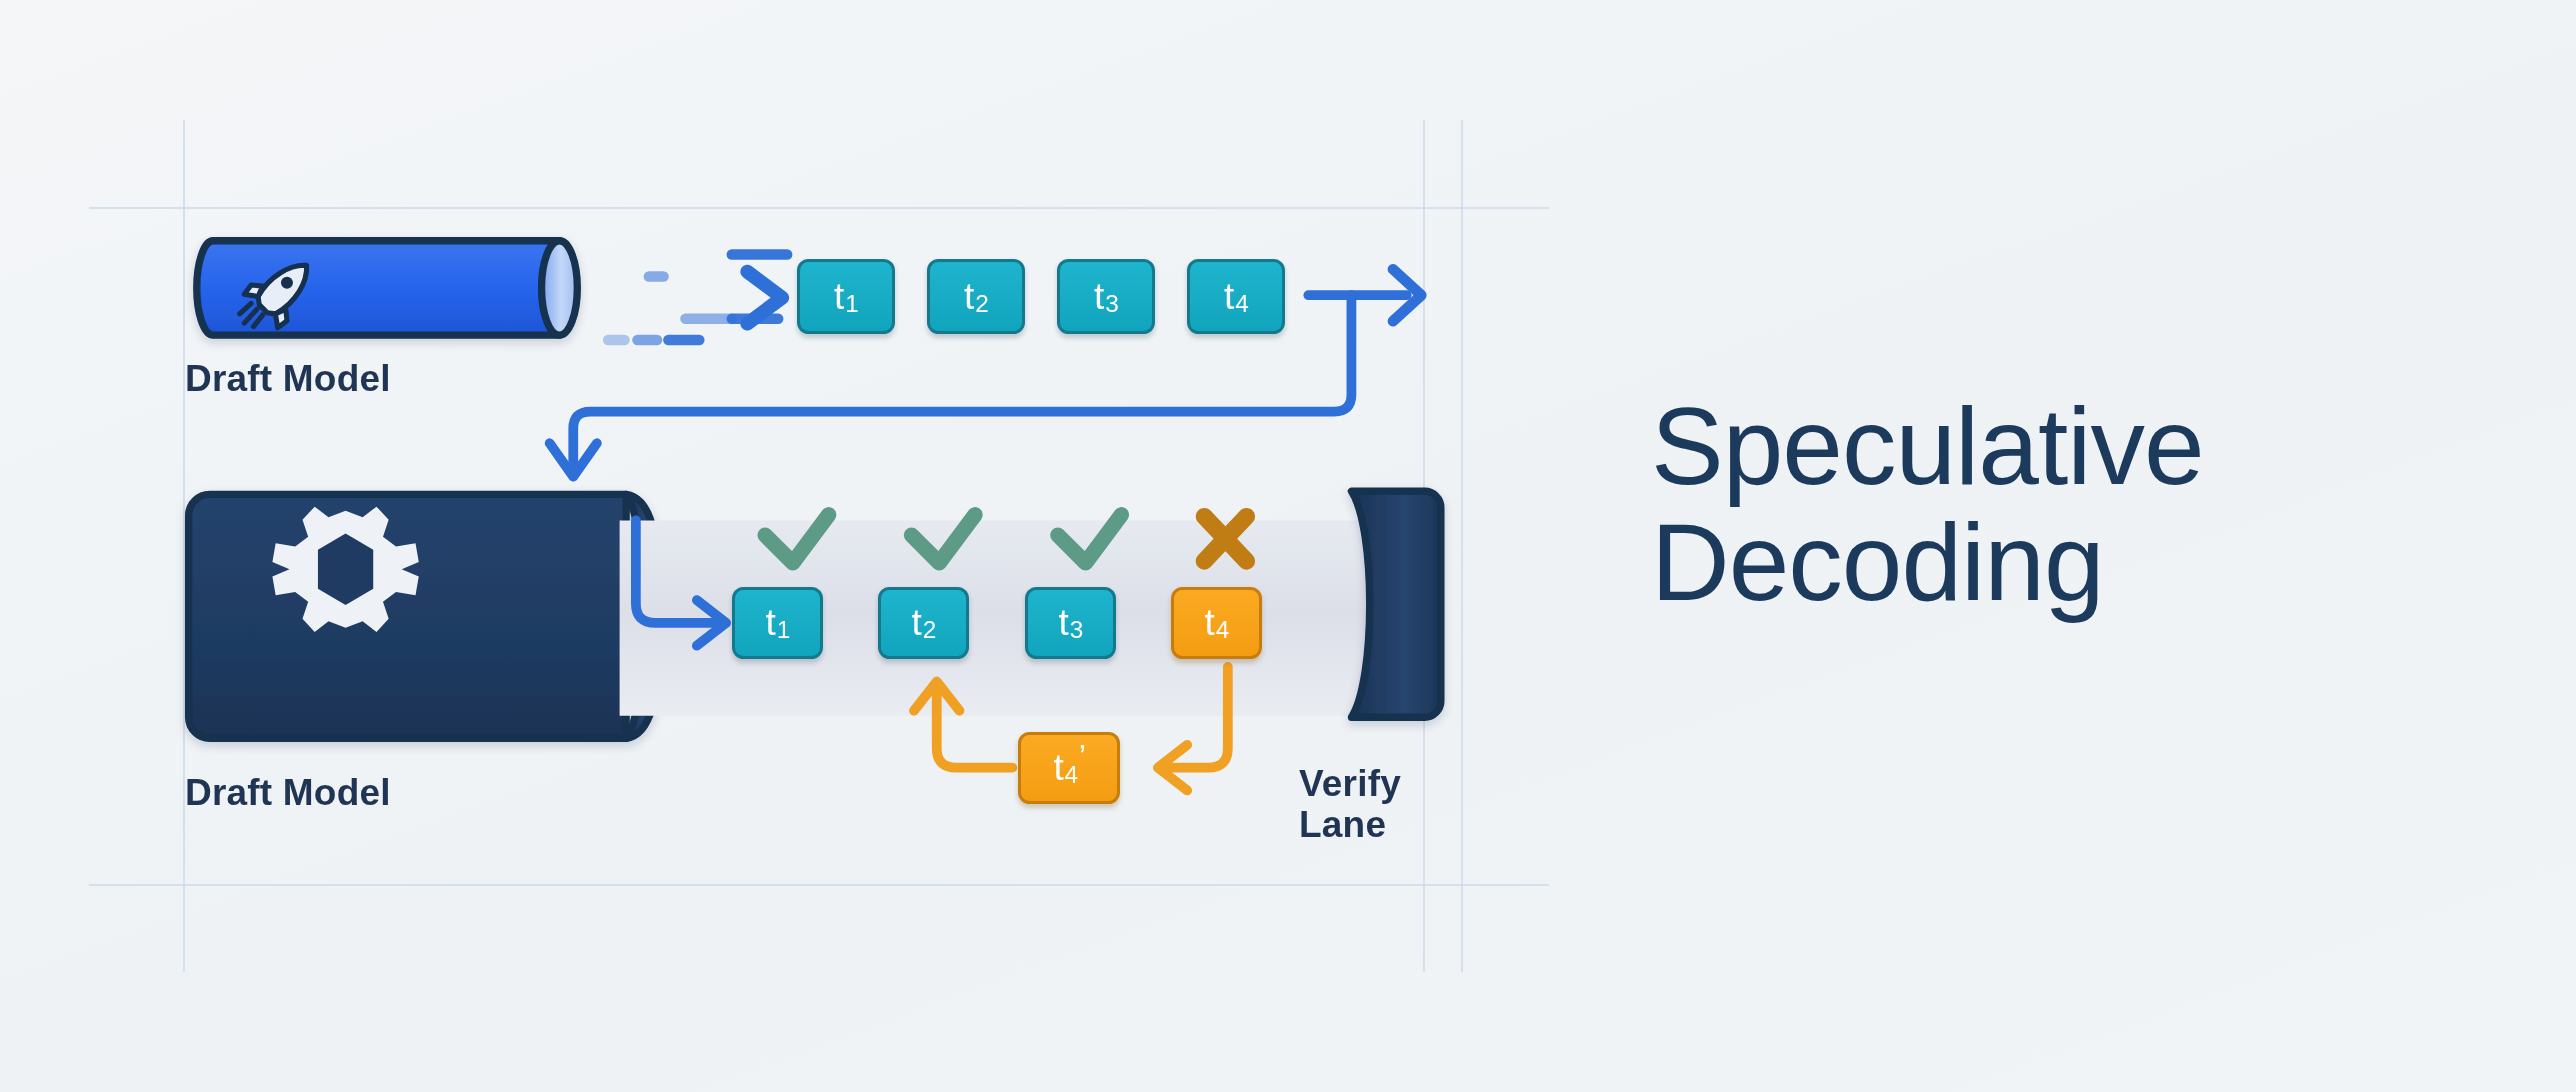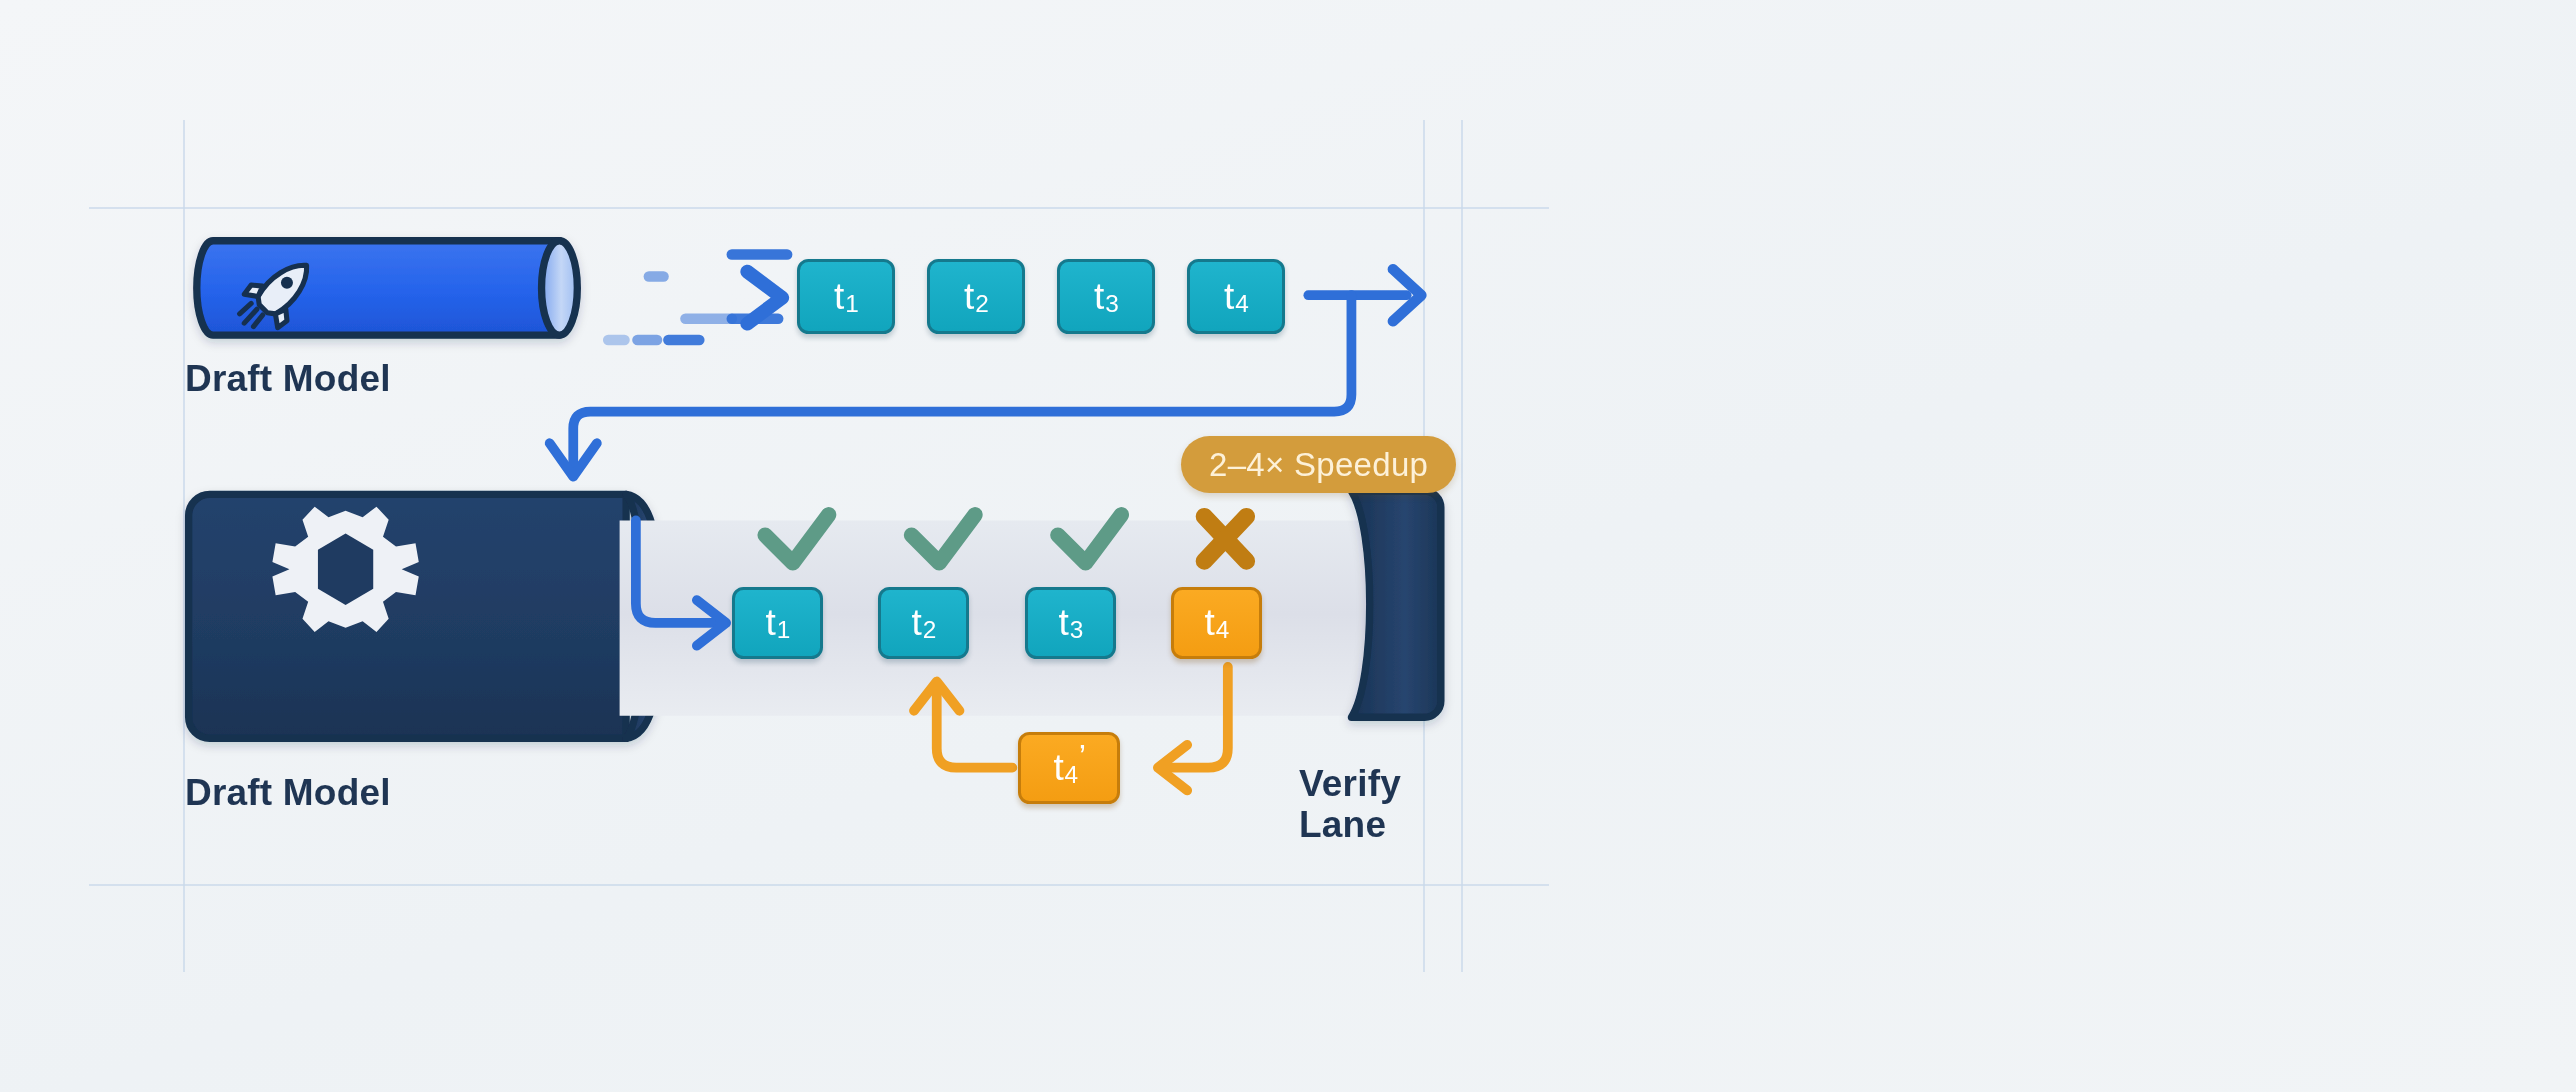--- a/index.html
+++ b/index.html
@@ -299,24 +299,23 @@
     <span class="base">t</span>
       <sub>4</sub>
   </div>
 
   <div class="tok amber" style="left:1018px; top:732px; width:102px; height:72px;">
     <span class="base">t</span>
       <sub>4</sub>
       <span class="prime">’</span>
   </div>
 
-  <div id="speedup-badge">
-    <span>2–4× Speedup</span>
-  </div>
 
   <div class="lbl" id="label-draft">Draft Model</div>
   <div class="lbl" id="label-target">Draft Model</div>
   <div class="lbl" id="label-verify">Verify
 Lane</div>
 
+  <div id="title">Speculative
+Decoding</div>
 
 </div>
 
 
 </body></html>

